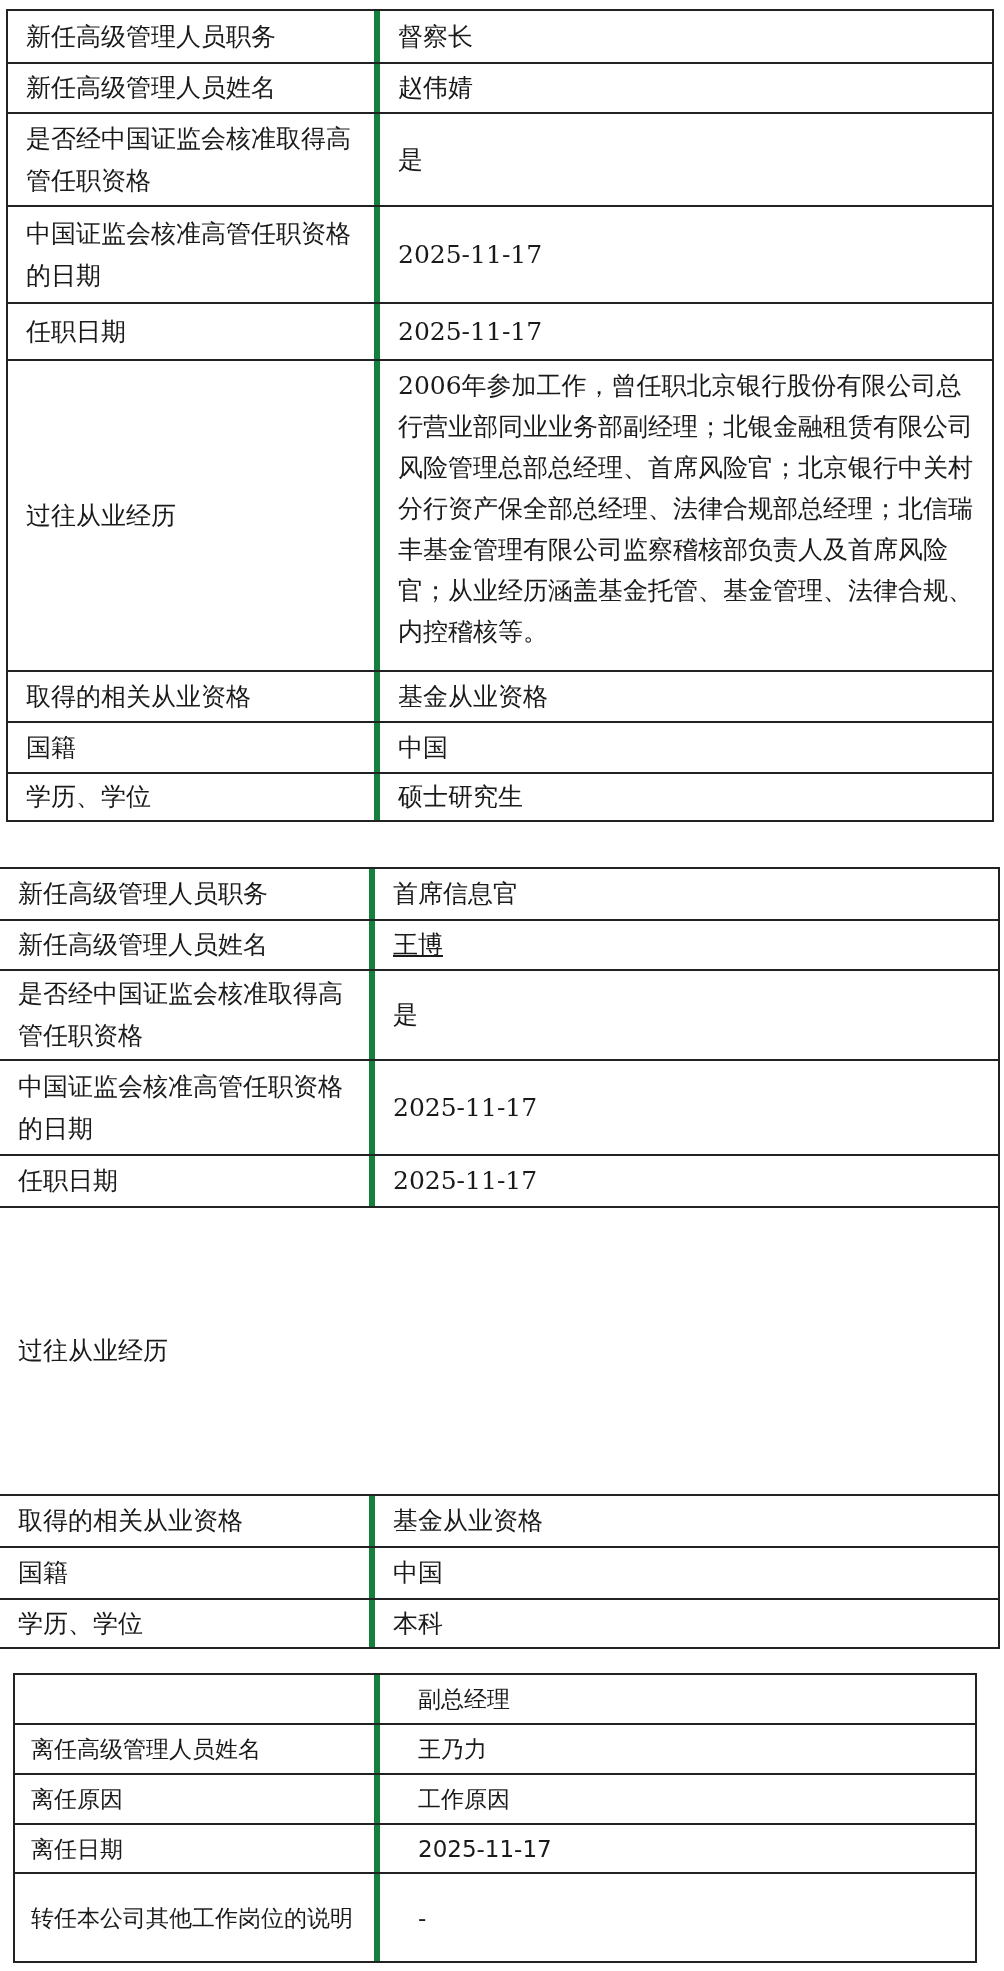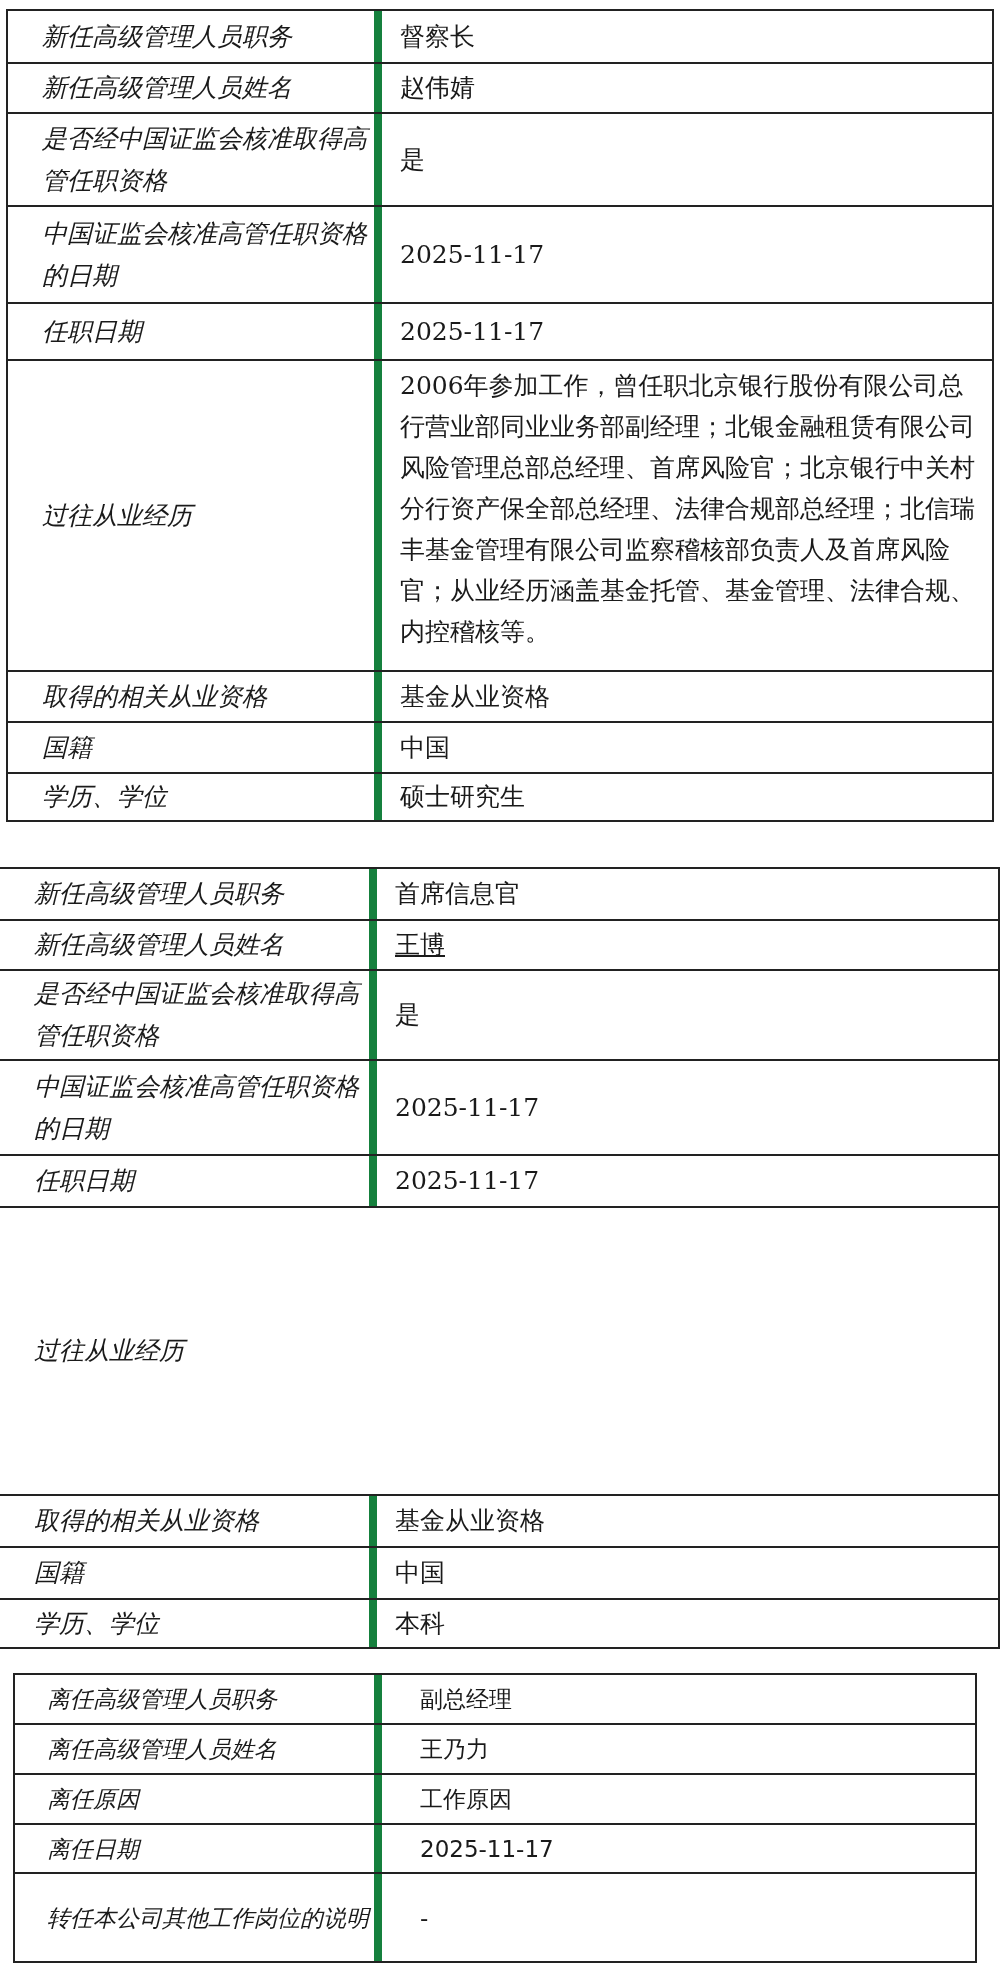--- a/index.html
+++ b/index.html
@@ -20,22 +20,22 @@
     box-sizing: border-box;
   }
   .row.first { border-top: none; }
   .cell-label, .cell-value {
     position: absolute; top: 0; bottom: 0;
     display: flex; align-items: center;
     box-sizing: border-box;
     font-size: 25px;
     line-height: 42px;
   }
-  .cell-label { left: 16px; padding-left: 18px; padding-right: 4px; font-style: italic; }
-  .cell-value { right: 0; padding-left: 18px; padding-right: 14px; border-left: 8px solid #15803d; }
+  .cell-label { left: 0; padding-left: 18px; padding-right: 4px; }
+  .cell-value { right: 0; padding-left: 18px; padding-right: 14px; border-left: 6px solid #15803d; }
   .cell-value.para { align-items: flex-start; padding-top: 4px; line-height: 41px; }
   .t3 .cell-label, .t3 .cell-value { font-size: 23px; font-family: "DejaVu Sans", "Liberation Sans", sans-serif; padding-left: 38px; }
   .t3 .cell-label { padding-left: 16px; }
   .wrap { white-space: normal; word-break: break-all; }
 </style>
 </head>
 <body>
 
 <div class="tbl t1" style="left:6px; top:9px; width:988px; height:813px;">
   <div class="row first" style="top:0; height:51px;">
@@ -109,21 +109,20 @@
     <div class="cell-value" style="left:369px;">中国</div>
   </div>
   <div class="row" style="top:729px; height:49px;">
     <div class="cell-label" style="width:369px;">学历、学位</div>
     <div class="cell-value" style="left:369px;">本科</div>
   </div>
 </div>
 
 <div class="tbl t3" style="left:13px; top:1673px; width:964px; height:290px;">
   <div class="row first" style="top:0; height:48px;">
-    <div class="cell-label" style="width:359px;">离任高级管理人员职务</div>
     <div class="cell-value" style="left:359px;">副总经理</div>
   </div>
   <div class="row" style="top:48px; height:50px;">
     <div class="cell-label" style="width:359px;">离任高级管理人员姓名</div>
     <div class="cell-value" style="left:359px;">王乃力</div>
   </div>
   <div class="row" style="top:98px; height:50px;">
     <div class="cell-label" style="width:324px;">离任原因</div>
     <div class="cell-value" style="left:359px;">工作原因</div>
   </div>

